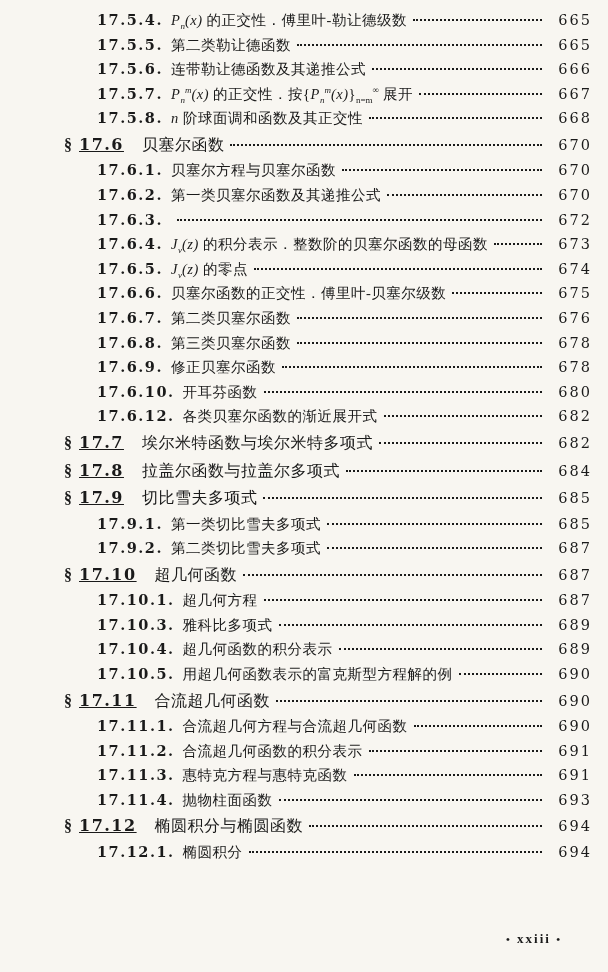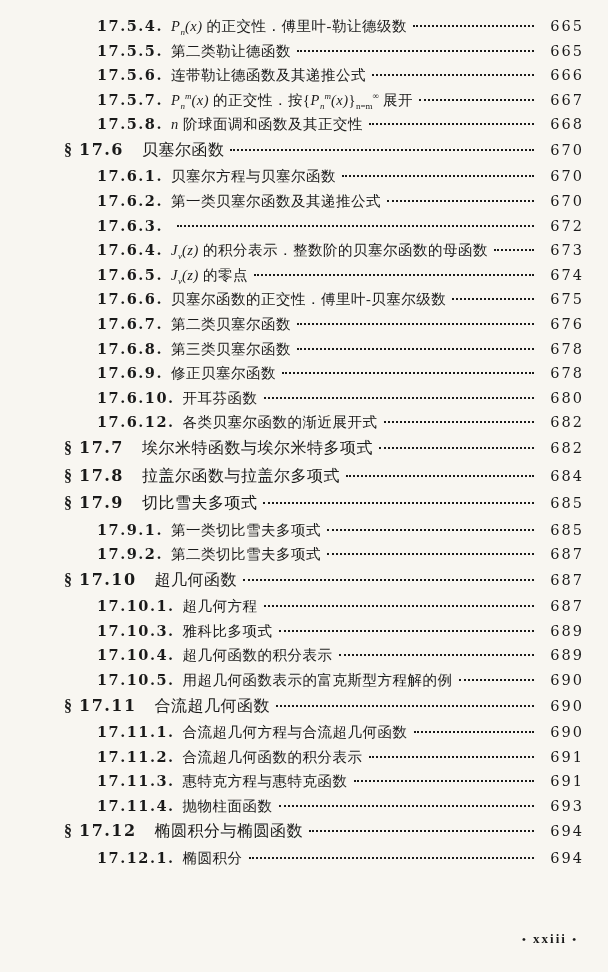--- a/index.html
+++ b/index.html
@@ -7,51 +7,50 @@
   body {
     width:608px; height:972px; overflow:hidden;
     background:var(--paper); color:var(--ink);
     font-family:"Liberation Serif","DejaVu Serif",serif;
   }
   .page { position:relative; width:608px; height:972px; box-sizing:border-box; padding-top:8px; }
   ol.toc { list-style:none; margin:0; padding:0; }
   .toc-row {
     display:flex; align-items:baseline;
     height:24.6px; line-height:24.6px;
-    padding-left:97px; padding-right:24px;
+    padding-left:97px; padding-right:16px;
     font-size:14.5px; white-space:nowrap;
   }
   .toc-row.section {
     height:27.5px; line-height:27.5px;
     padding-left:64px; font-size:16px;
   }
   .prefix { font-weight:bold; margin-right:7px; }
   .prefix:empty { display:none; }
   .num {
     font-weight:bold; letter-spacing:1.5px; margin-right:8px;
     font-family:"DejaVu Serif",serif;
   }
-  .section .num { margin-right:18px; }
+  .section .num { margin-right:18px;text-decoration:underline; }
   .title { letter-spacing:0.5px; }
   .title i { font-style:italic; }
   sub,sup { font-size:9px; line-height:0; letter-spacing:0; }
   .leader {
     flex:1 1 auto; min-width:10px;
     border-bottom:2px dotted var(--ink);
     margin:0 8px 0 6px;
     transform:translateY(-4px);
   }
   .pageno {
     flex:0 0 auto; width:42px; text-align:right;
     letter-spacing:2px; font-family:"DejaVu Serif",serif;
     font-size:14.5px;
-    margin-top:6px;
   }
   .folio {
-    position:absolute; top:931px; right:30px;
+    position:absolute; top:931px; right:46px;
     font-size:13px; font-weight:bold; letter-spacing:2px;
   }
   .folio .mark { font-size:11px; }
 </style>
 </head>
 <body>
 
 <div class="page">
   <ol class="toc" id="toc-list">
       <li class="toc-row sub">

